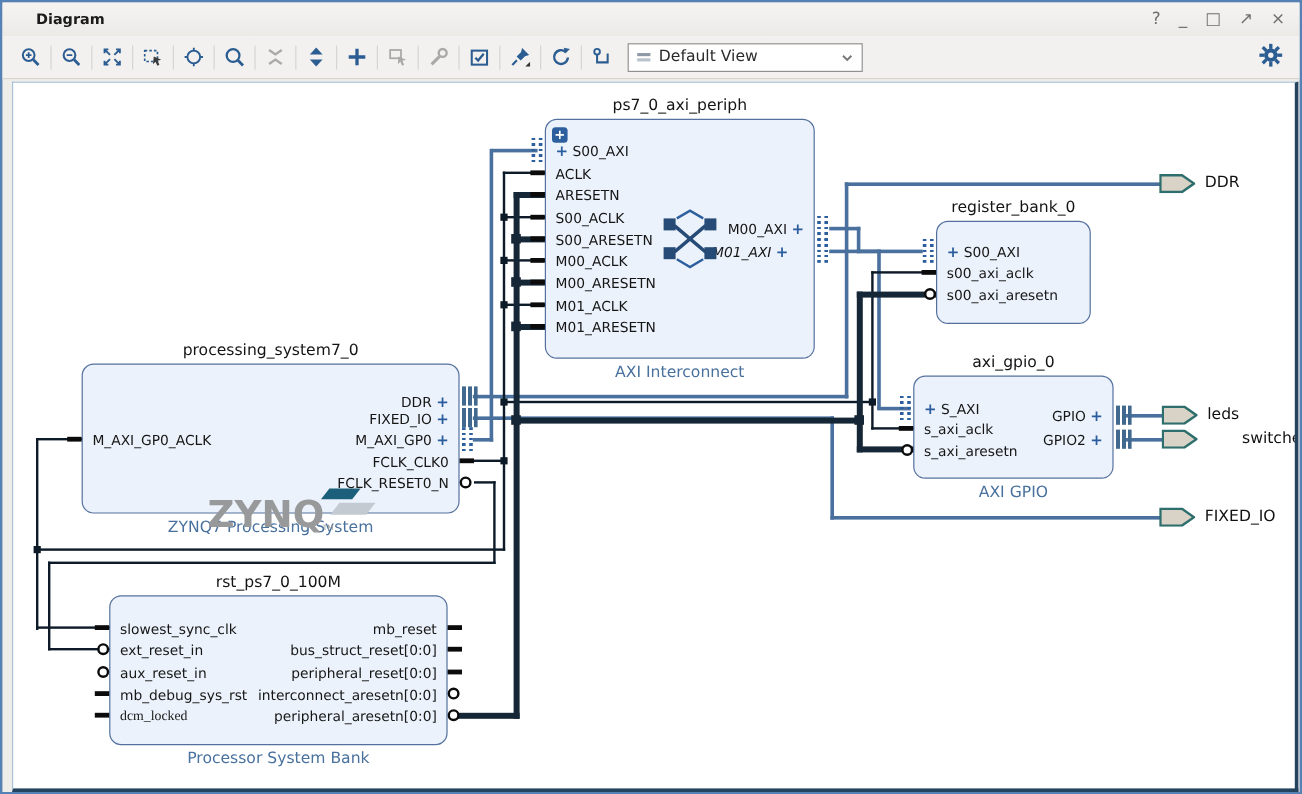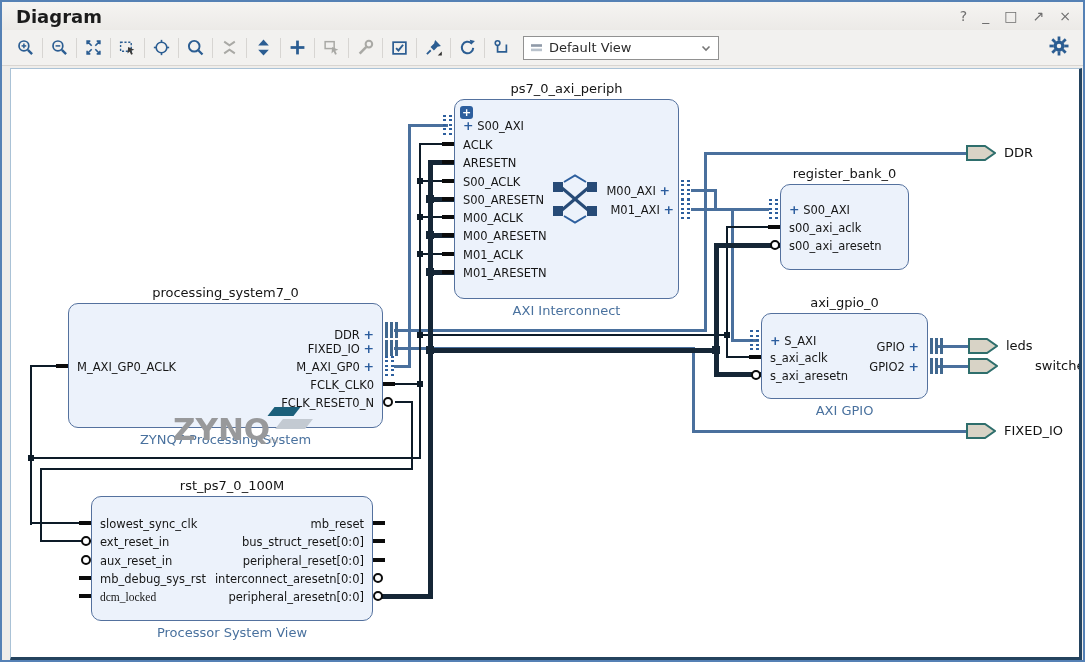--- a/index.html
+++ b/index.html
@@ -1,19 +1,19 @@
 <!DOCTYPE html>
 <html><head>
 <meta charset="utf-8">
 <style>
   html,body{margin:0;padding:0;background:#b9b9b9;font-family:"DejaVu Sans",sans-serif;}
   .window{position:relative;width:1085px;height:662px;background:#efedea;border:2px solid #5581b5;box-sizing:border-box;overflow:hidden;}
   
   .titlebar{position:absolute;left:0;top:0;right:0;height:28px;background:linear-gradient(#f5f4f2,#eceae7);border-bottom:1px solid #d8d5d1;display:flex;align-items:center;}
-  .titlebar .ttl{font-size:18px;font-weight:bold;color:#1b1b1b;padding-left:14px;}
+  .titlebar .ttl{font-size:12px;font-weight:bold;color:#1b1b1b;padding-left:28px;}
   .wctrls{position:absolute;right:12px;top:0;height:28px;display:flex;align-items:center;gap:15px;color:#6f6f6f;font-size:14px;}
   .wctrls span{cursor:default;}
   
   .toolbar{position:absolute;left:0;top:28px;right:0;height:36px;background:#f2f1ef;border-bottom:1px solid #d8d5d1;display:flex;align-items:center;padding-left:10px;box-sizing:border-box;}
   .tb-btn{width:27px;height:26px;display:flex;align-items:center;justify-content:center;border-radius:2px;}
   .tb-btn svg{width:17px;height:17px;}
   .sep{width:1px;height:20px;background:#d7d5d2;margin:0 3px;}
   .viewsel{margin-left:8px;width:196px;height:24px;background:#ffffff;border:1px solid #919191;display:flex;align-items:center;font-size:13px;color:#2a2a2a;padding:0 6px;box-sizing:border-box;}
   .viewsel .vlabel{flex:1;padding-left:6px;}
   .gearbox{position:absolute;right:14px;top:6px;width:20px;height:20px;}
@@ -261,21 +261,21 @@
         <div class="prow" style="top: 19px; left: 8px;"><span class="pp">+</span> <span>S00_AXI</span></div>
         <div class="prow" style="top: 38px; left: 8px;"><span>ACLK</span></div>
         <div class="prow" style="top: 56px; left: 8px;"><span>ARESETN</span></div>
         <div class="prow" style="top: 75px; left: 8px;"><span>S00_ACLK</span></div>
         <div class="prow" style="top: 93px; left: 8px;"><span>S00_ARESETN</span></div>
         <div class="prow" style="top: 111px; left: 8px;"><span>M00_ACLK</span></div>
         <div class="prow" style="top: 129px; left: 8px;"><span>M00_ARESETN</span></div>
         <div class="prow" style="top: 148px; left: 8px;"><span>M01_ACLK</span></div>
         <div class="prow" style="top: 166px; left: 8px;"><span>M01_ARESETN</span></div>
         <div class="prow right" style="top: 84px; right: 8px;"><span>M00_AXI</span> <span class="pp">+</span></div>
-        <div class="prow right" style="top: 103px; right: 4px;"><span>M01_AXI</span> <span class="pp">+</span></div>
+        <div class="prow right" style="top: 103px; right: 21px; font-style: italic;"><span>M01_AXI</span> <span class="pp">+</span></div>
       </div>
       <div class="btitle" style="left: 555.5px; top: 12px;">ps7_0_axi_periph</div>
       <div class="bsub" style="left: 555.5px; top: 234px;">AXI Interconnect</div>
       <div class="dcon" style="left: 432px; top: 46px;"></div>
       <div class="stub" style="left: 431px; top: 73px;"></div>
       <div class="stub" style="left: 431px; top: 91px;"></div>
       <div class="stub" style="left: 431px; top: 110px;"></div>
       <div class="stub" style="left: 431px; top: 128px;"></div>
       <div class="stub" style="left: 431px; top: 146px;"></div>
       <div class="stub" style="left: 431px; top: 164px;"></div>
@@ -345,21 +345,21 @@
         <div class="prow" style="top: 57px; left: 8px;"><span>aux_reset_in</span></div>
         <div class="prow" style="top: 75px; left: 8px;"><span>mb_debug_sys_rst</span></div>
         <div class="prow" style="top: 93px; left: 8px; font-family: Liberation Serif, serif;"><span>dcm_locked</span></div>
         <div class="prow right" style="top: 20px; right: 8px;"><span>mb_reset</span></div>
         <div class="prow right" style="top: 38px; right: 8px;"><span>bus_struct_reset[0:0]</span></div>
         <div class="prow right" style="top: 57px; right: 8px;"><span>peripheral_reset[0:0]</span></div>
         <div class="prow right" style="top: 75px; right: 8px;"><span>interconnect_aresetn[0:0]</span></div>
         <div class="prow right" style="top: 93px; right: 8px;"><span>peripheral_aresetn[0:0]</span></div>
       </div>
       <div class="btitle" style="left: 221px; top: 409px;">rst_ps7_0_100M</div>
-      <div class="bsub" style="left: 221px; top: 556px;">Processor System View</div>
+      <div class="bsub" style="left: 221px; top: 556px;">Processor System Bank</div>
       <div class="stub" style="left: 68px; top: 452px;"></div>
       <div class="ring" style="left: 70px; top: 467px;"></div>
       <div class="ring" style="left: 70px; top: 486px;"></div>
       <div class="stub" style="left: 68px; top: 507px;"></div>
       <div class="stub" style="left: 68px; top: 525px;"></div>
       <div class="stub" style="left: 362px; top: 452px;"></div>
       <div class="stub" style="left: 362px; top: 470px;"></div>
       <div class="stub" style="left: 362px; top: 489px;"></div>
       <div class="ring" style="left: 362px; top: 504px;"></div>
       <div class="ring" style="left: 362px; top: 522px;"></div>

